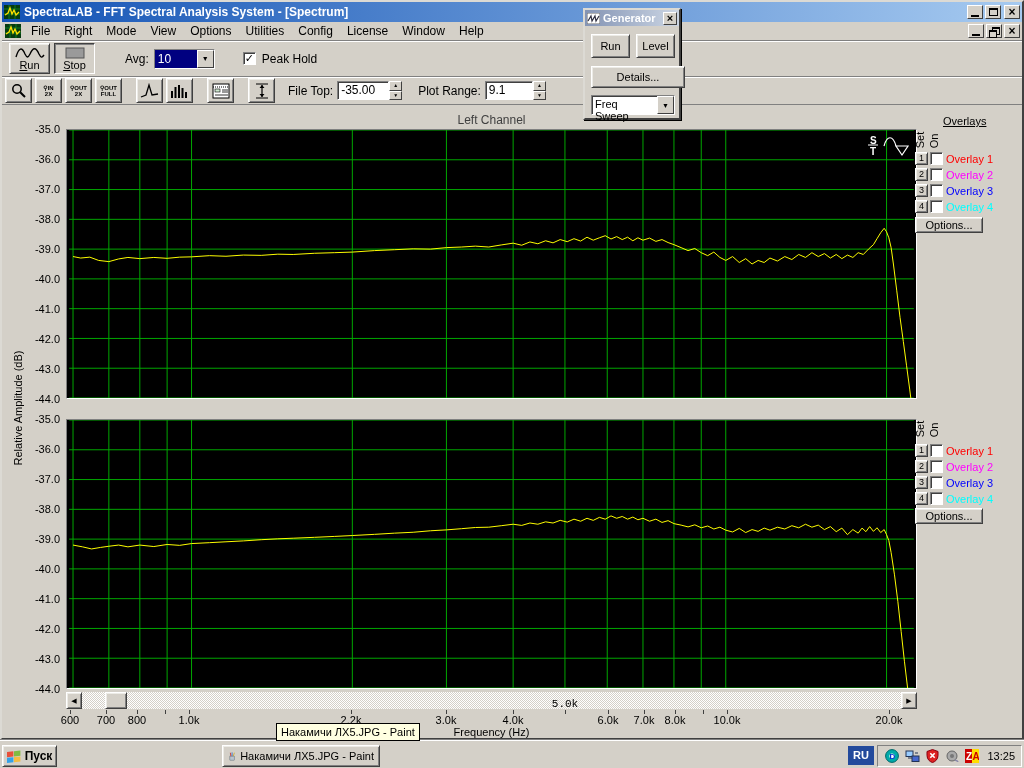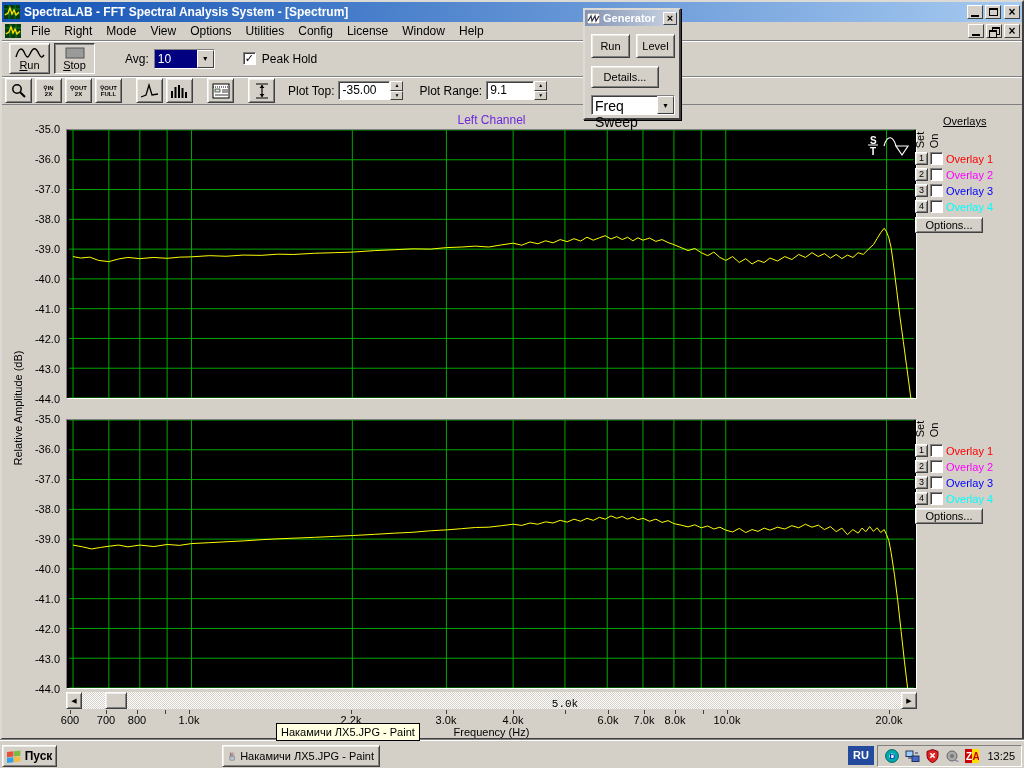--- a/index.html
+++ b/index.html
@@ -36,21 +36,21 @@
   .combo { height:20px; background:#fff; border:1px solid; border-color:#808080 #fff #fff #808080; box-shadow:inset 1px 1px 0 #404040; display:flex; }
   .combo .val { flex:1; padding:2px 3px; font-size:12px; }
   .combo .sel { background:#000080; color:#fff; }
   .combo .drop { width:17px; background:#d4d0c8; border:1px solid; border-color:#fff #404040 #404040 #fff; display:flex; align-items:center; justify-content:center; font-size:7px; }
   .editbox { height:19px; background:#fff; border:1px solid; border-color:#808080 #fff #fff #808080; box-shadow:inset 1px 1px 0 #404040; font-size:12px; padding:1px 3px; }
   .spin { width:13px; height:19px; display:flex; flex-direction:column; }
   .spin div { flex:1; background:#d4d0c8; border:1px solid; border-color:#fff #404040 #404040 #fff; font-size:5px; line-height:7px; text-align:center; }
   .cb { width:13px; height:13px; background:#fff; border:1px solid; border-color:#808080 #fff #fff #808080; box-shadow:inset 1px 1px 0 #404040; font-size:11px; line-height:11px; text-align:center; font-weight:bold; }
 
   
-  .plot-title { font-size:12px; color:#6d28d9; text-align:center; width:851px; left:64px; }
+  .plot-title { font-size:12px; color:#404040; text-align:center; width:851px; left:64px; }
   .plot { width:851px; height:270px; background:#000; border:1px solid #808080; border-right-color:#fff; border-bottom-color:#fff; }
   .ytick { width:40px; text-align:right; font-size:11px; color:#000; }
   .xtick { width:44px; text-align:center; font-size:11px; color:#000; }
   .tickmark { width:1px; height:4px; background:#404040; }
   .vtext { transform:rotate(-90deg); font-size:11px; white-space:nowrap; text-align:center; }
 
   
   .ov-title { font-size:11px; text-decoration:underline; }
   .ov-numbtn { width:13px; height:13px; font-size:9px; line-height:11px; text-align:center; }
   .ov-label { font-size:11px; white-space:nowrap; }
@@ -193,21 +193,21 @@
           <path d="M10 7h6M10 9h6M3 12h13" stroke="#000" stroke-width=".8"></path>
         </svg>
     </button>
     <button class="tbtn raised" style="margin-left:11px;">
       <svg width="16" height="18" viewBox="0 0 16 18">
           <path d="M2 2h12M2 16h12" stroke="#000" stroke-width="1.2"></path>
           <line x1="8" y1="3" x2="8" y2="15" stroke="#000" stroke-width="1.2"></line>
           <path d="M8 3l-2.5 3h5zM8 15l-2.5-3h5z" fill="#000"></path>
         </svg>
     </button>
-    <span style="margin-left:10px; font-size:12px;">Plot Top:</span>
+    <span style="margin-left:10px; font-size:12px;">File Top:</span>
     <span class="editbox" style="width:52px; margin-left:4px;">-35.00</span>
     <span class="spin">
         <div>▲</div>
         <div>▼</div>
       </span>
     <span style="margin-left:16px; font-size:12px;">Plot Range:</span>
     <span class="editbox" style="width:48px; margin-left:4px;">9.1</span>
     <span class="spin">
         <div>▲</div>
         <div>▼</div>
@@ -397,23 +397,23 @@
   <div id="gen-title">
     <svg width="13" height="11" viewBox="0 0 13 11">
         <rect width="13" height="11" fill="#fff" stroke="#666"></rect>
         <polyline points="1,8 4,3 5,8 8,3 9,8 12,3" fill="none" stroke="#334" stroke-width="1.2"></polyline>
       </svg>
     <span class="t">Generator</span>
     <span class="winbtn" style="font-size:11px; width:14px; height:13px;">×</span>
   </div>
   <button class="raised gen-btn abs" style="left:6px; top:24px; width:39px; height:24px;">Run</button>
   <button class="raised gen-btn abs" style="left:51px; top:24px; width:39px; height:24px;">Level</button>
-  <button class="raised gen-btn abs" style="left:6px; top:56px; width:68px; height:22px;">Details...</button>
+  <button class="raised gen-btn abs" style="left:6px; top:56px; width:94px; height:22px;">Details...</button>
   <span class="combo abs" style="left:6px; top:85px; width:84px;">
-    <span class="val" style="font-size:14px;">Freq Sweep</span>
+    <span class="val" style="font-size:11px;">Freq Sweep</span>
     <span class="drop">▼</span>
   </span>
 </div>
 
 <div id="tooltip" class="abs">Накамичи ЛХ5.JPG - Paint</div>
 
 <div id="taskbar" class="abs">
   <button id="startbtn" class="abs raised">
     <svg width="14" height="13" viewBox="0 0 14 13">
         <g transform="skewY(-6)">

